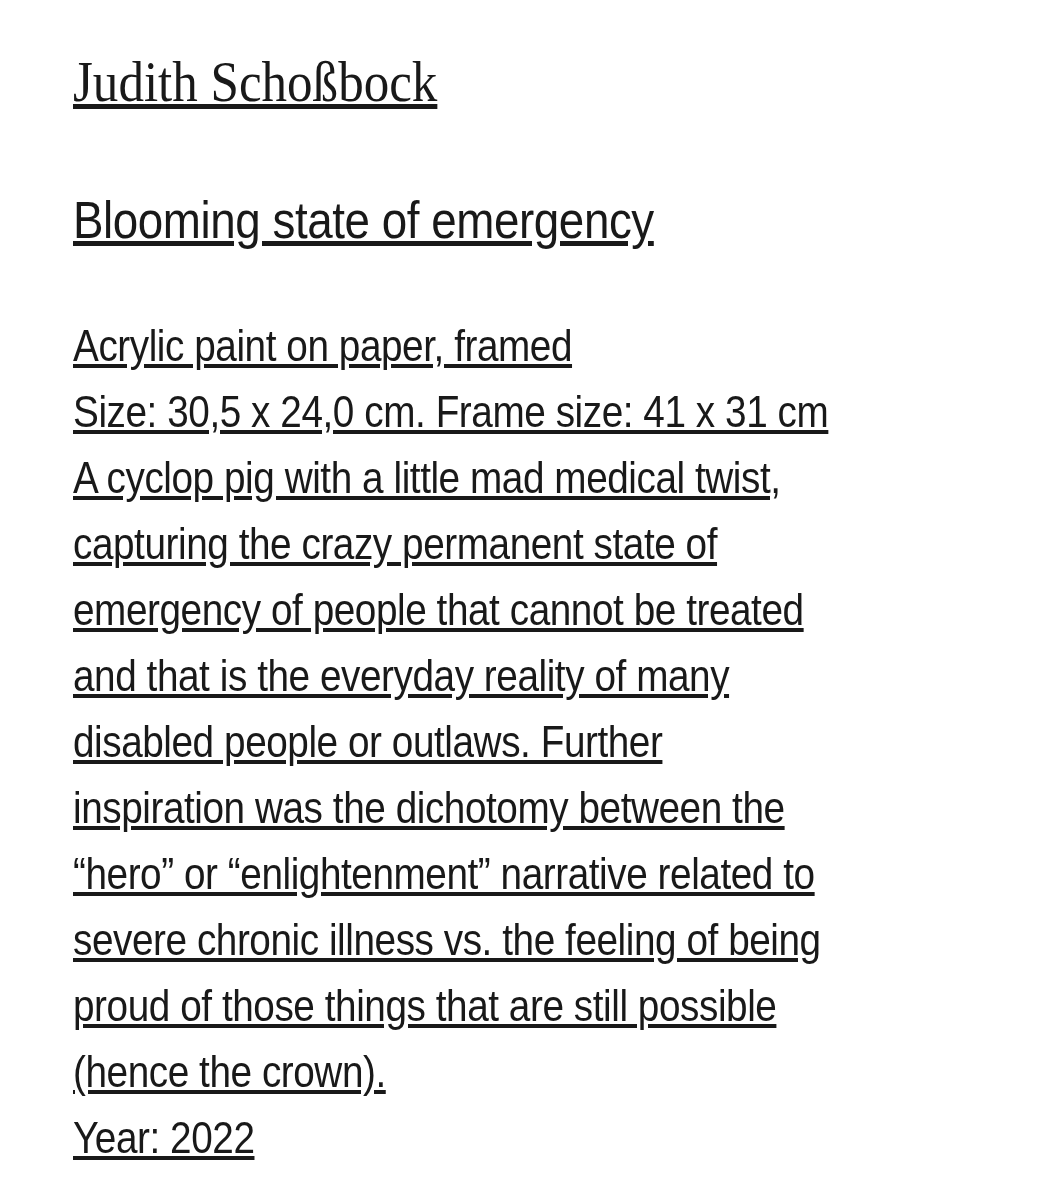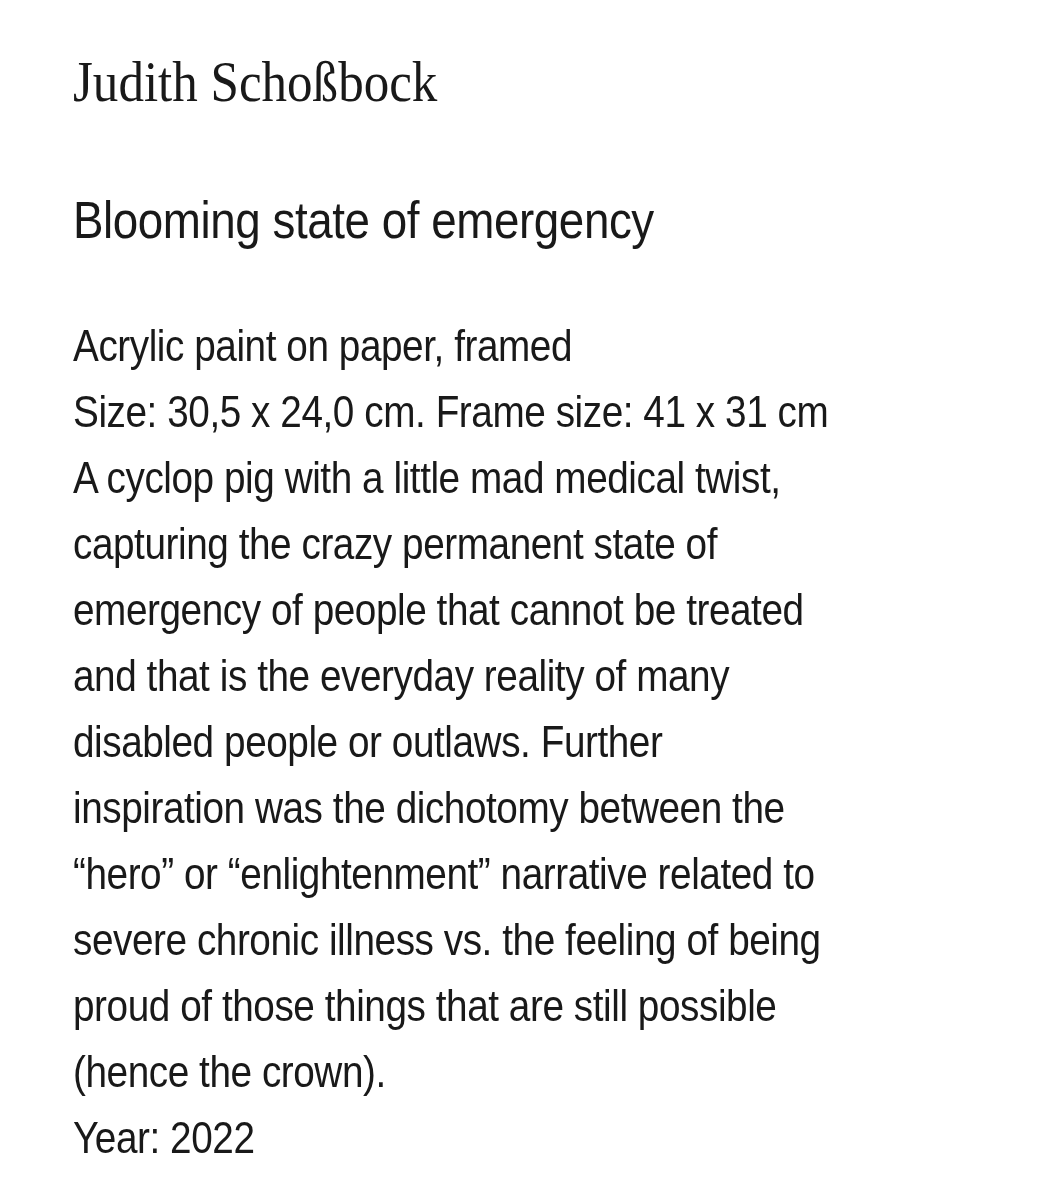--- a/index.html
+++ b/index.html
@@ -9,20 +9,21 @@
   }
   body {
     width: 1047px;
     height: 1192px;
     overflow: hidden;
     font-family: "Liberation Sans", sans-serif;
     color: #191919;
   }
   .page {
     padding: 48px 0 0 73px;
+    text-decoration: underline;
   }
   
   .condensed {
     transform: scaleX(0.88);
     transform-origin: top left;
     width: 1100px;
   }
   .artist-name {
     font-family: "Liberation Serif", "DejaVu Serif", serif;
     font-weight: 400;

